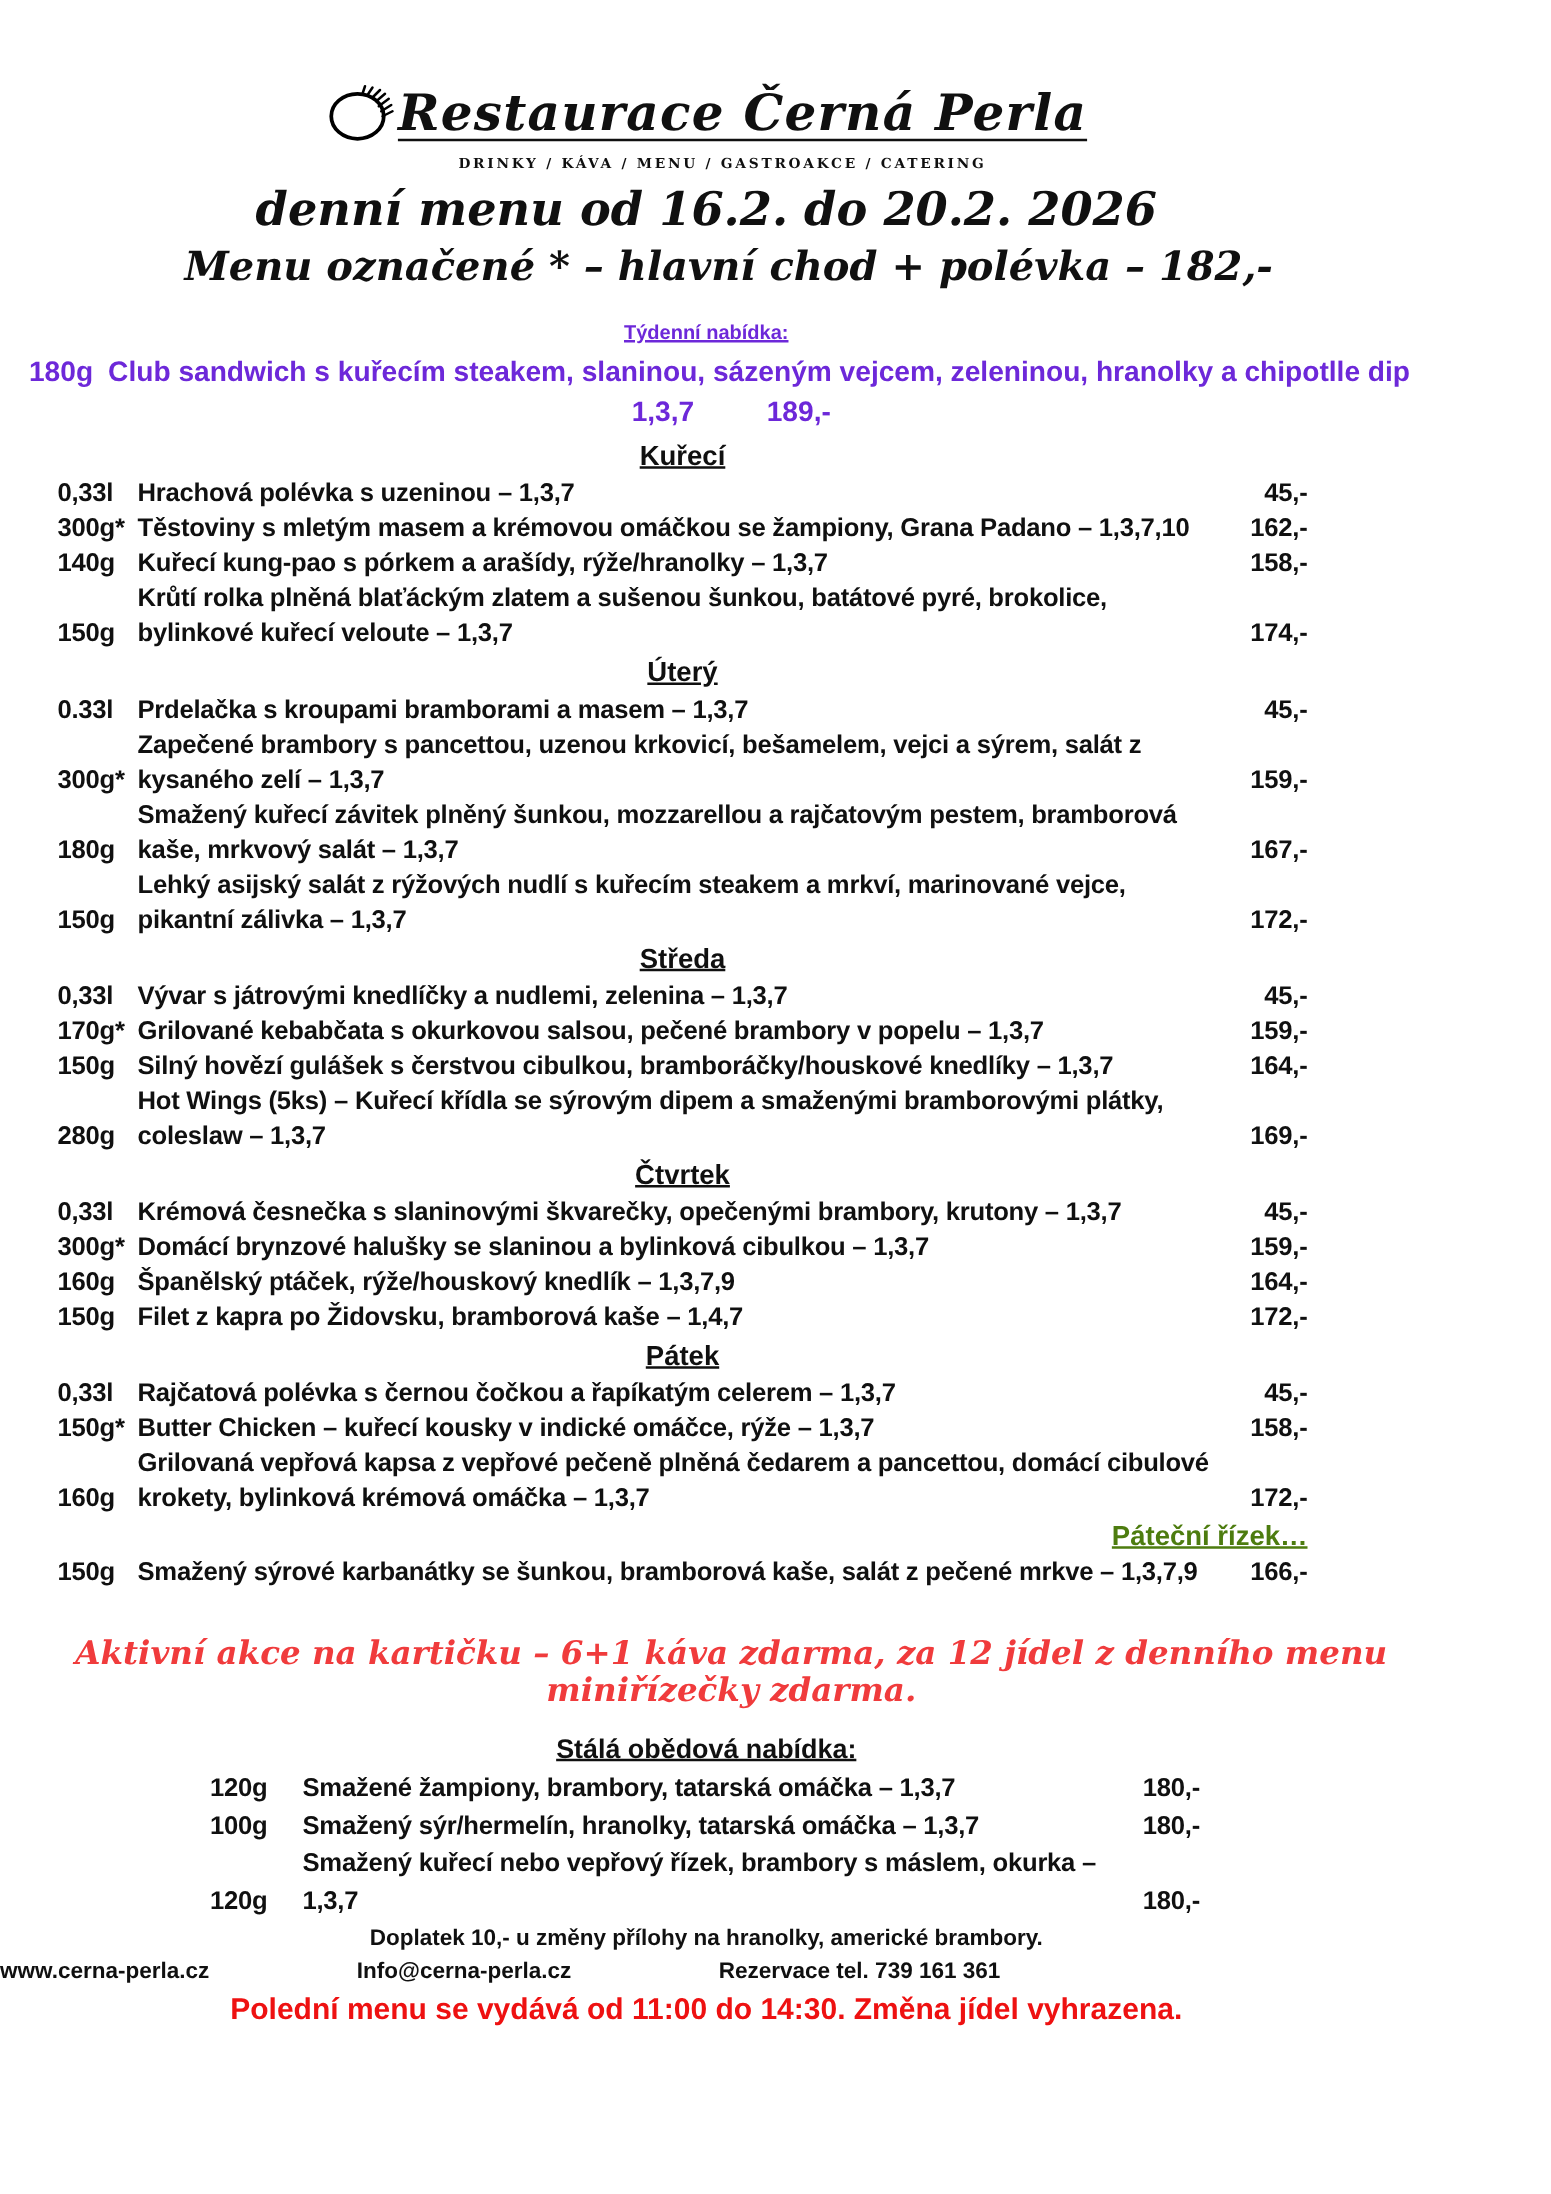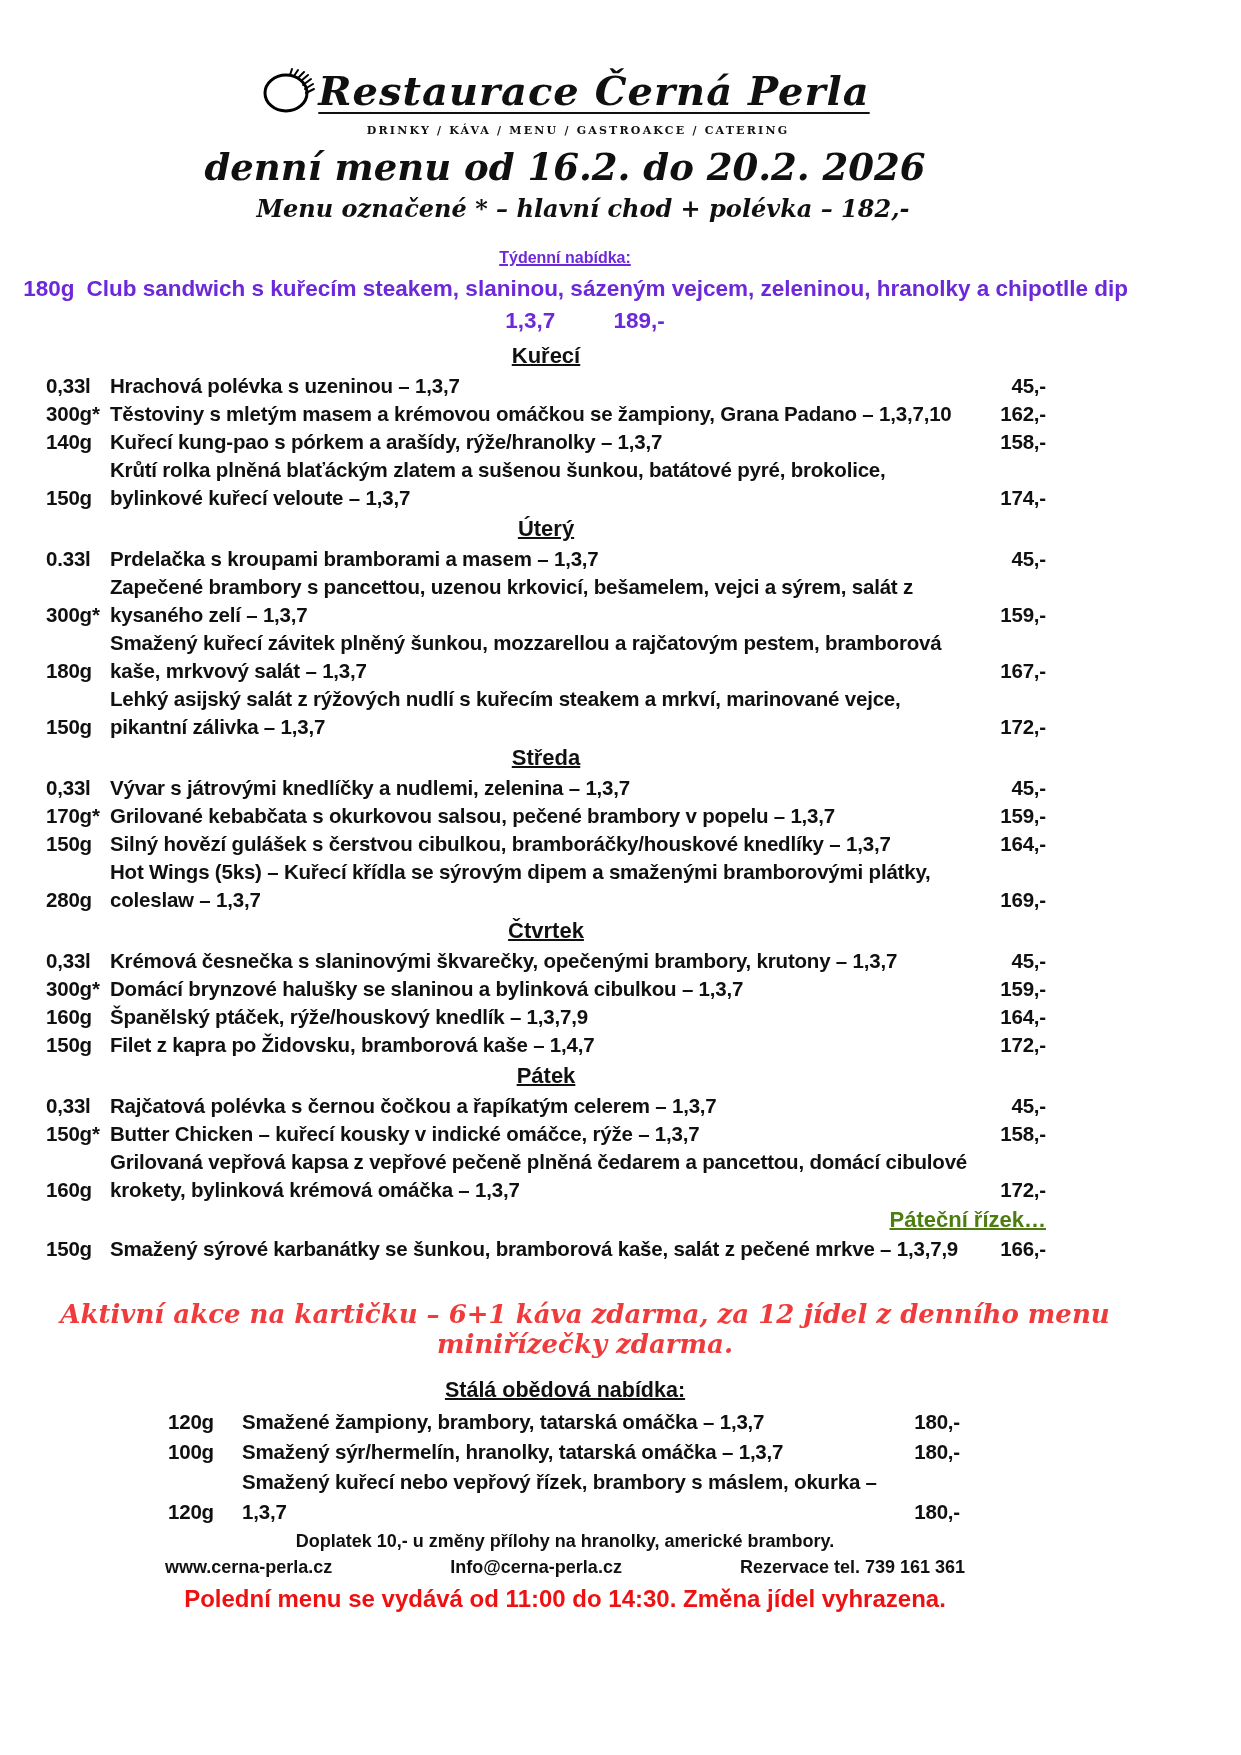--- a/index.html
+++ b/index.html
@@ -9,21 +9,21 @@
   
   .header { text-align:center; padding-top:62px; }
   .brandrow { display:flex; align-items:center; justify-content:center; }
   .brand-name {
     font-family:"DejaVu Serif", serif; font-style:italic; font-weight:bold;
     font-size:40px; letter-spacing:1px;
     text-decoration:underline; text-decoration-thickness:2px; text-underline-offset:7px;
   }
   .tagline { font-family:"DejaVu Serif", serif; font-size:11px; letter-spacing:2.2px; margin-top:6px; margin-left:26px; font-weight:bold; }
   .title { font-family:"DejaVu Serif", serif; font-style:italic; font-weight:bold; font-size:37px; margin-top:8px; }
-  .note  { font-family:"DejaVu Serif", serif; font-style:italic; font-weight:bold; font-size:24px; margin-top:5px;padding-left:36px; }
+  .note  { font-family:"DejaVu Serif", serif; font-style:italic; font-weight:bold; font-size:32px; margin-top:5px;padding-left:36px; }
 
   
   .weekly { margin-top:26px; text-align:center; }
   .weekly-h { font-size:16px; font-weight:bold; color:#6d28d9; text-decoration:underline; text-decoration-thickness:2px; }
   .weekly-item { width:1170px; margin:6px auto 0; font-size:22.5px; font-weight:bold; color:#6d28d9; line-height:32px; }
   .weekly-item .wprice { margin-left:58px; }
   .weekly-item .wqty { margin-right:12px; }
 
   
   .menu { width:1000px; margin:4px 0 0 46px; }
@@ -42,21 +42,21 @@
   .perm-h { text-align:center; font-size:21.5px; font-weight:bold; margin-top:16px;
             text-decoration:underline; text-decoration-thickness:2px; line-height:30px; }
   .perm-col { width:792px; margin-left:168px; margin-top:2px; }
   .perm-col .qty { flex:0 0 74px; }
   .perm-col .price { flex:0 0 70px; }
   .perm-col .row { font-size:20.5px; line-height:30px; }
 
   
   .footer { text-align:center; margin-top:4px; }
   .surcharge { font-size:18px; font-weight:bold; }
-  .contacts { display:flex; justify-content:center; gap:118px; font-size:18px; font-weight:bold; margin-top:5px; }
+  .contacts { display:flex; justify-content:flex-start; gap:118px; font-size:18px; font-weight:bold; margin-top:5px; }
   .hours { color:#EE1111; font-weight:bold; font-size:24px; margin-top:7px; }
 </style>
 </head>
 <body>
 
 <div class="page">
 
   <div class="header">
     <div class="brandrow">
       <svg width="58" height="56" viewBox="0 0 58 56" aria-hidden="true">

